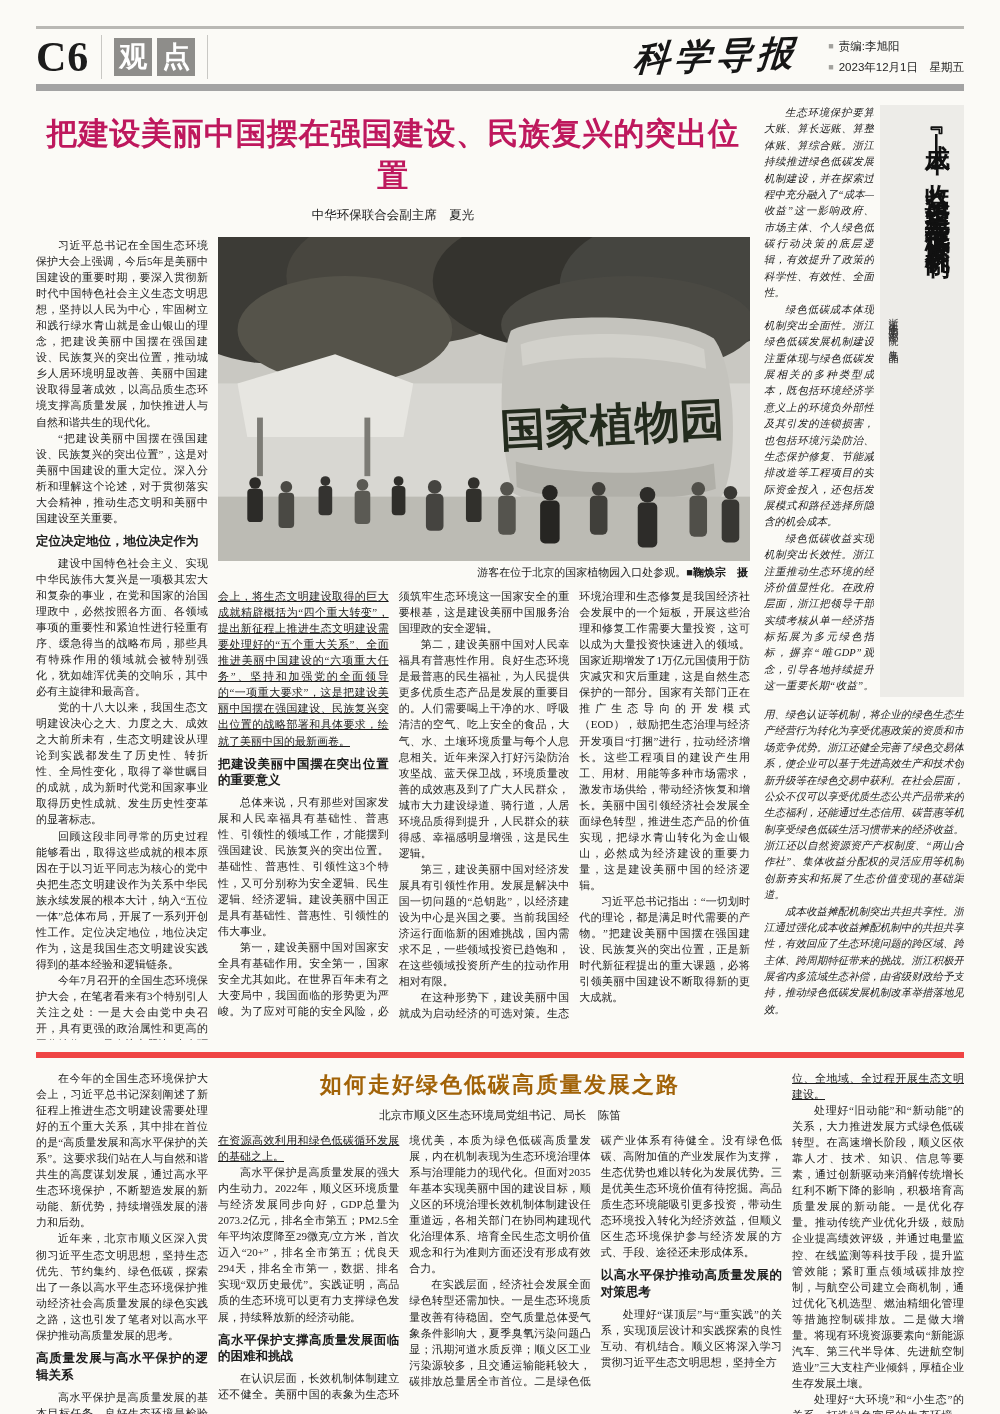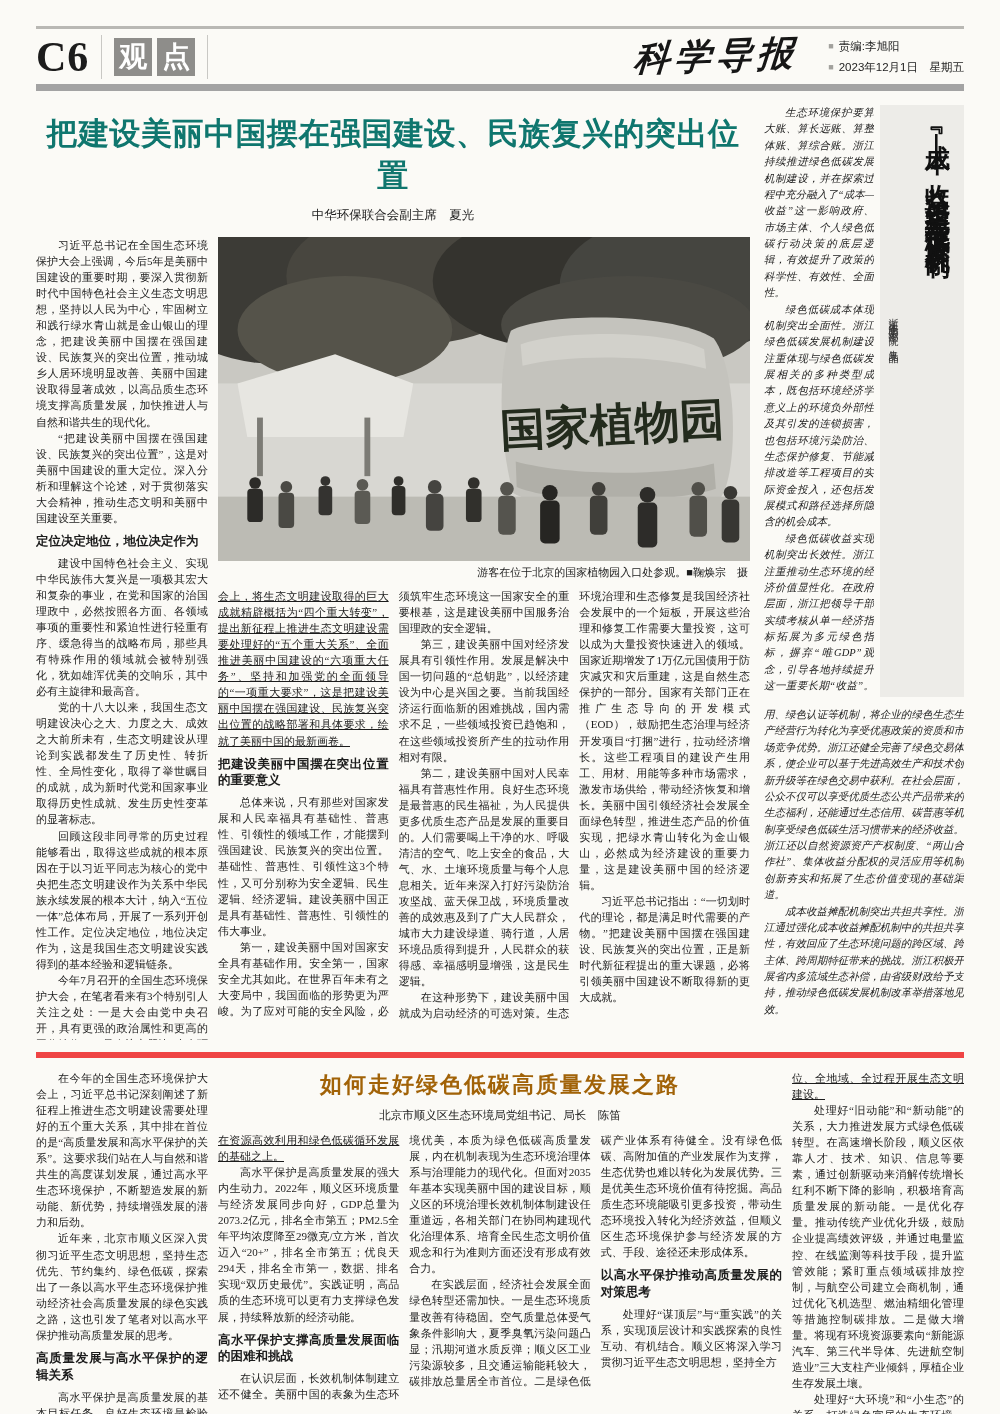--- a/index.html
+++ b/index.html
@@ -24,29 +24,29 @@
   
   .body-text p { font-size:11px; line-height:1.46; text-align:justify; text-indent:2em; }
   .body-text p.subhead { font-family:"Liberation Sans","DejaVu Sans",sans-serif; font-weight:bold; font-size:12.5px;
                          line-height:1.35; text-indent:0; margin:7px 0 5px 0; }
   .body-text p.cont { text-indent:0;text-decoration:underline; }
 
   
   .top-section { display:flex; gap:14px; margin-top:14px; height:935px; overflow:hidden; }
   .main-article { width:714px; }
   .main-article h1 { font-family:"Liberation Sans","DejaVu Sans",sans-serif; font-weight:900; font-size:31px;
-                     text-align:center; letter-spacing:0.5px; margin:8px 0 10px 0; color:#0f766e; }
+                     text-align:center; letter-spacing:0.5px; margin:8px 0 10px 0; color:#be185d; }
   .byline { text-align:center; font-size:12.5px; margin-bottom:13px; }
   .article-body { display:flex; gap:10px; }
   .colnarrow { width:172px; height:840px; overflow:hidden; }
   .col-rest { flex:1; display:flex; flex-direction:column; }
   .photo-frame { width:100%; }
   .photo-frame svg { display:block; width:100%; height:auto; }
   .photo-caption { text-align:right; font-size:11px; margin:4px 2px 8px 0; }
-  .photo-caption .credit { font-weight:normal; }
+  .photo-caption .credit { font-weight:bold; }
   .multicol3 { column-count:3; column-gap:10px; height:458px; overflow:hidden; }
 
   
   .sidebar { width:200px; display:flex; flex-direction:column; height:935px;justify-content:center; }
   .kai p { font-size:10.5px; line-height:1.56; font-style:italic; text-align:justify; text-indent:2em; }
   .kai p.cont { text-indent:0; }
   .sidebar-top { display:flex; height:592px; overflow:hidden; }
   .sidebar-bodycol { width:110px; overflow:hidden; }
   .vertical-panel { flex:1; margin-left:6px; background:#edecE8; background:#edece8; position:relative; }
   .vhead { position:absolute; top:14px; right:9px; writing-mode:vertical-rl; font-family:"Liberation Sans","DejaVu Sans",sans-serif;
@@ -177,22 +177,22 @@
             </svg>
           </div>
           <div class="photo-caption">
             <span>游客在位于北京的国家植物园入口处参观。</span><span class="credit">■鞠焕宗　摄</span>
           </div>
           <div class="multicol3 body-text">
               <p class="cont">会上，将生态文明建设取得的巨大成就精辟概括为“四个重大转变”，提出新征程上推进生态文明建设需要处理好的“五个重大关系”、全面推进美丽中国建设的“六项重大任务”、坚持和加强党的全面领导的“一项重大要求”，这是把建设美丽中国摆在强国建设、民族复兴突出位置的战略部署和具体要求，绘就了美丽中国的最新画卷。</p>
               <p class="subhead">把建设美丽中国摆在突出位置的重要意义</p>
               <p>总体来说，只有那些对国家发展和人民幸福具有基础性、普惠性、引领性的领域工作，才能摆到强国建设、民族复兴的突出位置。基础性、普惠性、引领性这3个特性，又可分别称为安全逻辑、民生逻辑、经济逻辑。建设美丽中国正是具有基础性、普惠性、引领性的伟大事业。</p>
               <p>第一，建设美丽中国对国家安全具有基础作用。安全第一，国家安全尤其如此。在世界百年未有之大变局中，我国面临的形势更为严峻。为了应对可能的安全风险，必须筑牢生态环境这一国家安全的重要根基，这是建设美丽中国服务治国理政的安全逻辑。</p>
+              <p>第二，建设美丽中国对人民幸福具有普惠性作用。良好生态环境是最普惠的民生福祉，为人民提供更多优质生态产品是发展的重要目的。人们需要喝上干净的水、呼吸清洁的空气、吃上安全的食品，大气、水、土壤环境质量与每个人息息相关。近年来深入打好污染防治攻坚战、蓝天保卫战，环境质量改善的成效惠及到了广大人民群众，城市大力建设绿道、骑行道，人居环境品质得到提升，人民群众的获得感、幸福感明显增强，这是民生逻辑。</p>
               <p>第三，建设美丽中国对经济发展具有引领性作用。发展是解决中国一切问题的“总钥匙”，以经济建设为中心是兴国之要。当前我国经济运行面临新的困难挑战，国内需求不足，一些领域投资已趋饱和，在这些领域投资所产生的拉动作用相对有限。</p>
-              <p>第二，建设美丽中国对人民幸福具有普惠性作用。良好生态环境是最普惠的民生福祉，为人民提供更多优质生态产品是发展的重要目的。人们需要喝上干净的水、呼吸清洁的空气、吃上安全的食品，大气、水、土壤环境质量与每个人息息相关。近年来深入打好污染防治攻坚战、蓝天保卫战，环境质量改善的成效惠及到了广大人民群众，城市大力建设绿道、骑行道，人居环境品质得到提升，人民群众的获得感、幸福感明显增强，这是民生逻辑。</p>
               <p>在这种形势下，建设美丽中国就成为启动经济的可选对策。生态环境治理和生态修复是我国经济社会发展中的一个短板，开展这些治理和修复工作需要大量投资，这可以成为大量投资快速进入的领域。国家近期增发了1万亿元国债用于防灾减灾和灾后重建，这是自然生态保护的一部分。国家有关部门正在推广生态导向的开发模式（EOD），鼓励把生态治理与经济开发项目“打捆”进行，拉动经济增长。这些工程项目的建设产生用工、用材、用能等多种市场需求，激发市场供给，带动经济恢复和增长。美丽中国引领经济社会发展全面绿色转型，推进生态产品的价值实现，把绿水青山转化为金山银山，必然成为经济建设的重要力量，这是建设美丽中国的经济逻辑。</p>
               <p>习近平总书记指出：“一切划时代的理论，都是满足时代需要的产物。”把建设美丽中国摆在强国建设、民族复兴的突出位置，正是新时代新征程提出的重大课题，必将引领美丽中国建设不断取得新的更大成就。</p>
             </div>
         </div>
       </div>
     </article>
 
     <aside class="sidebar">
       <div class="sidebar-top">
         <div class="sidebar-bodycol kai">

